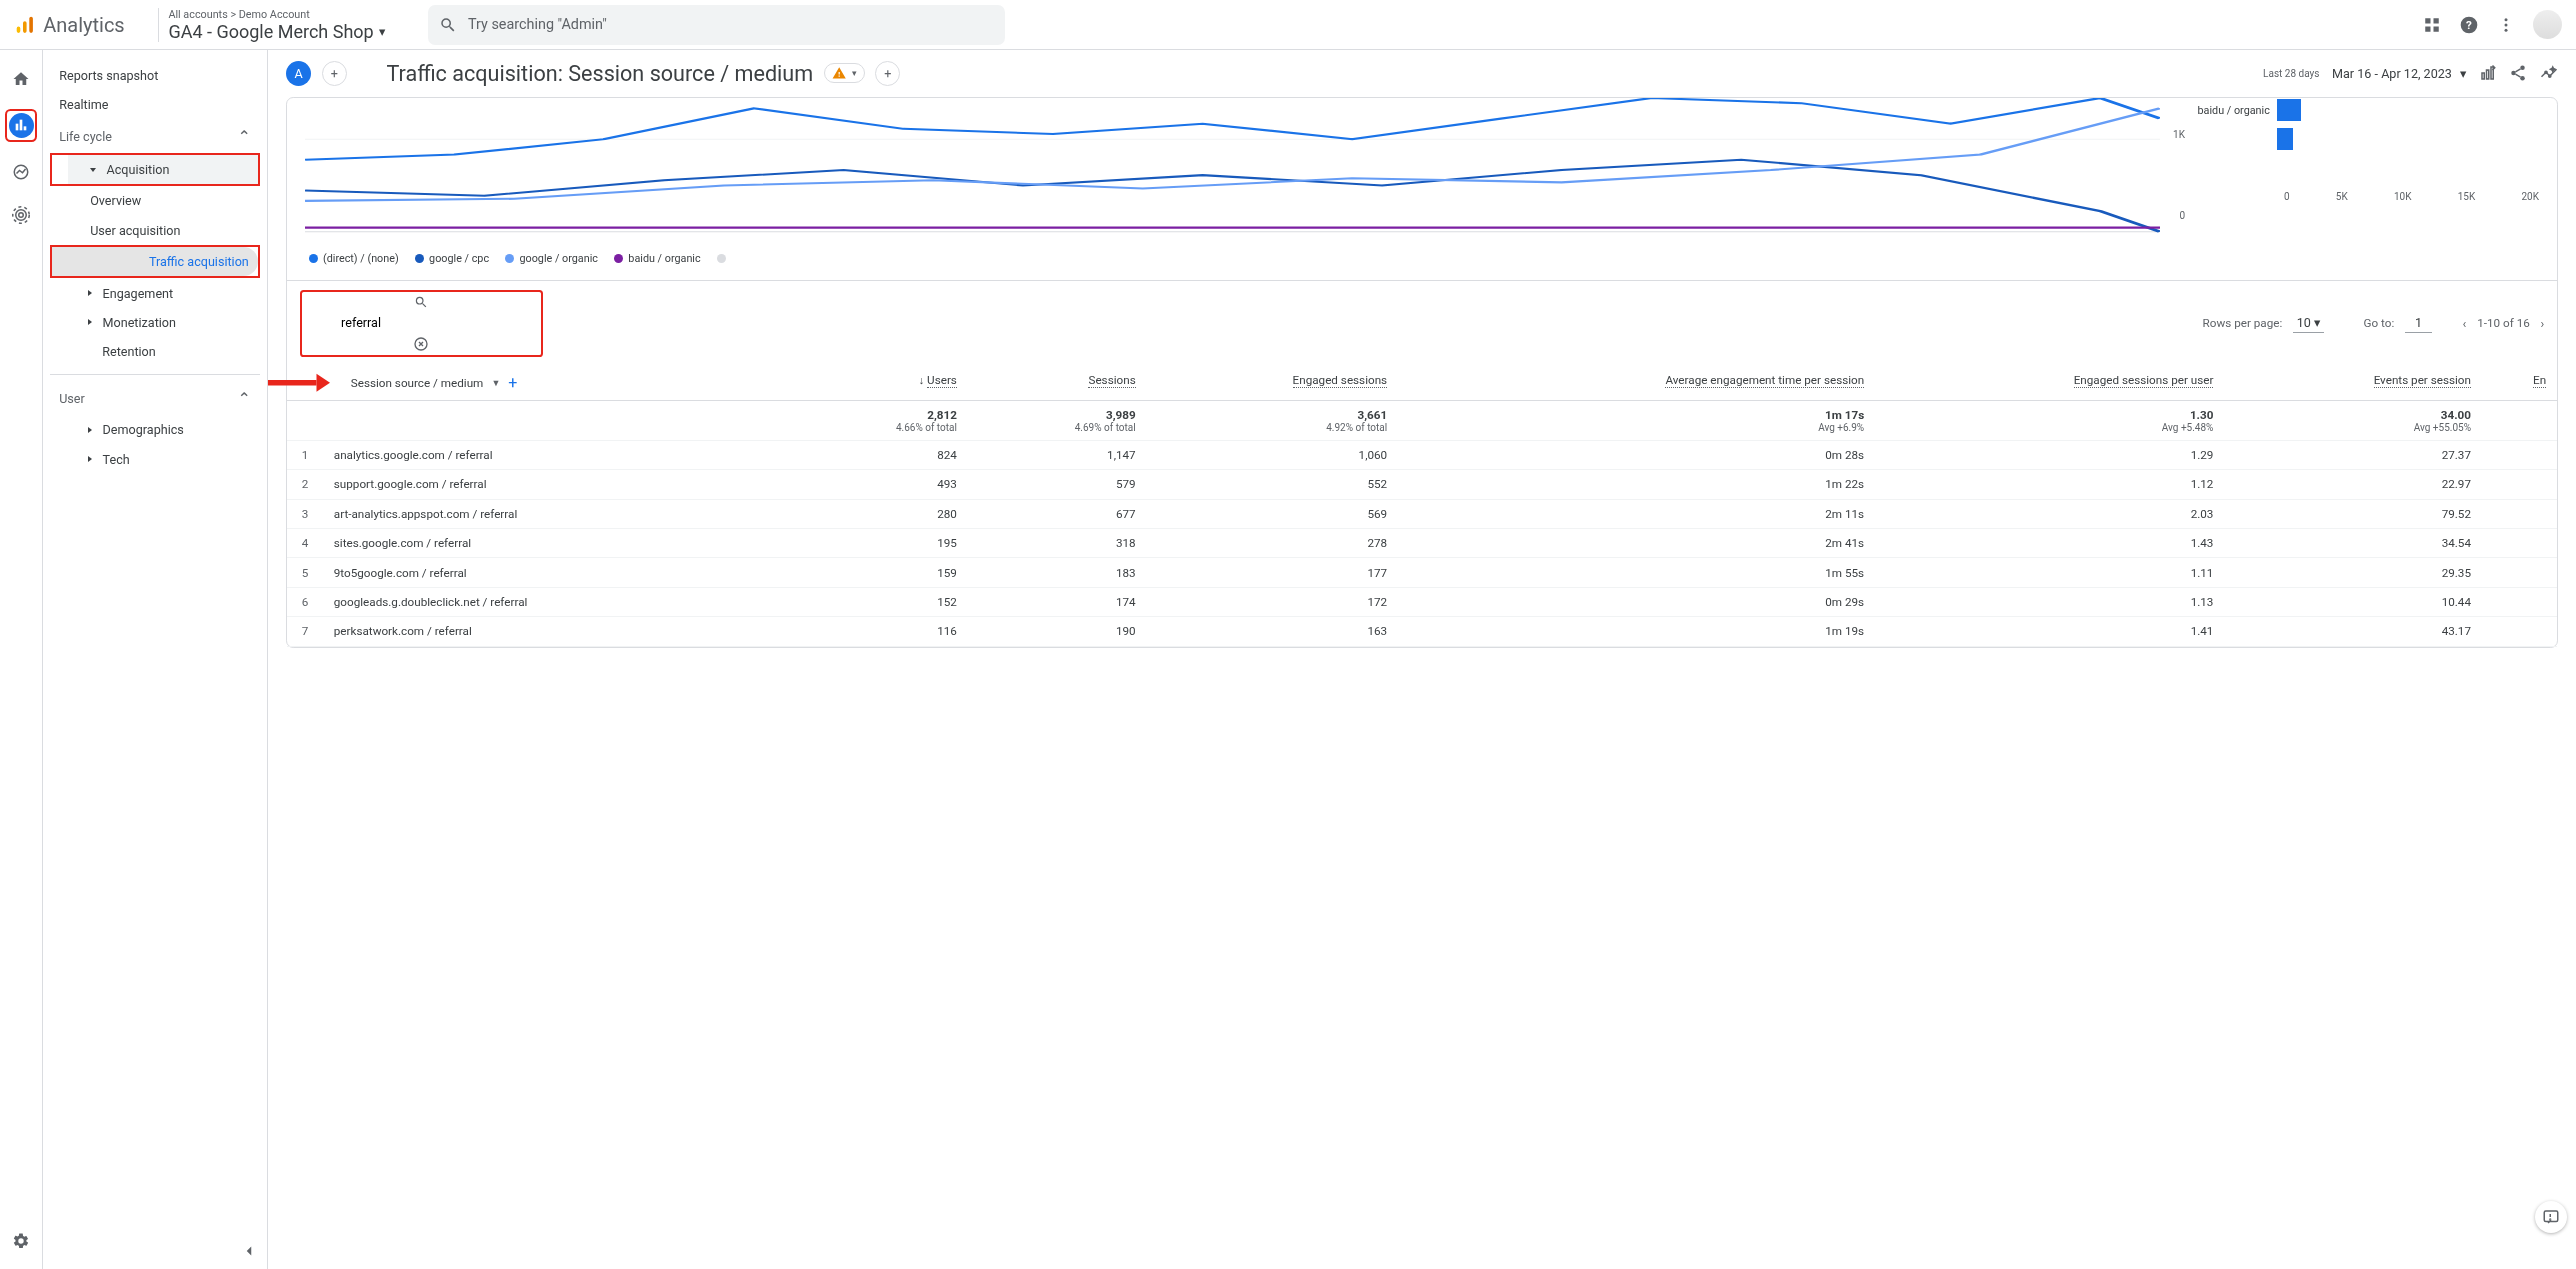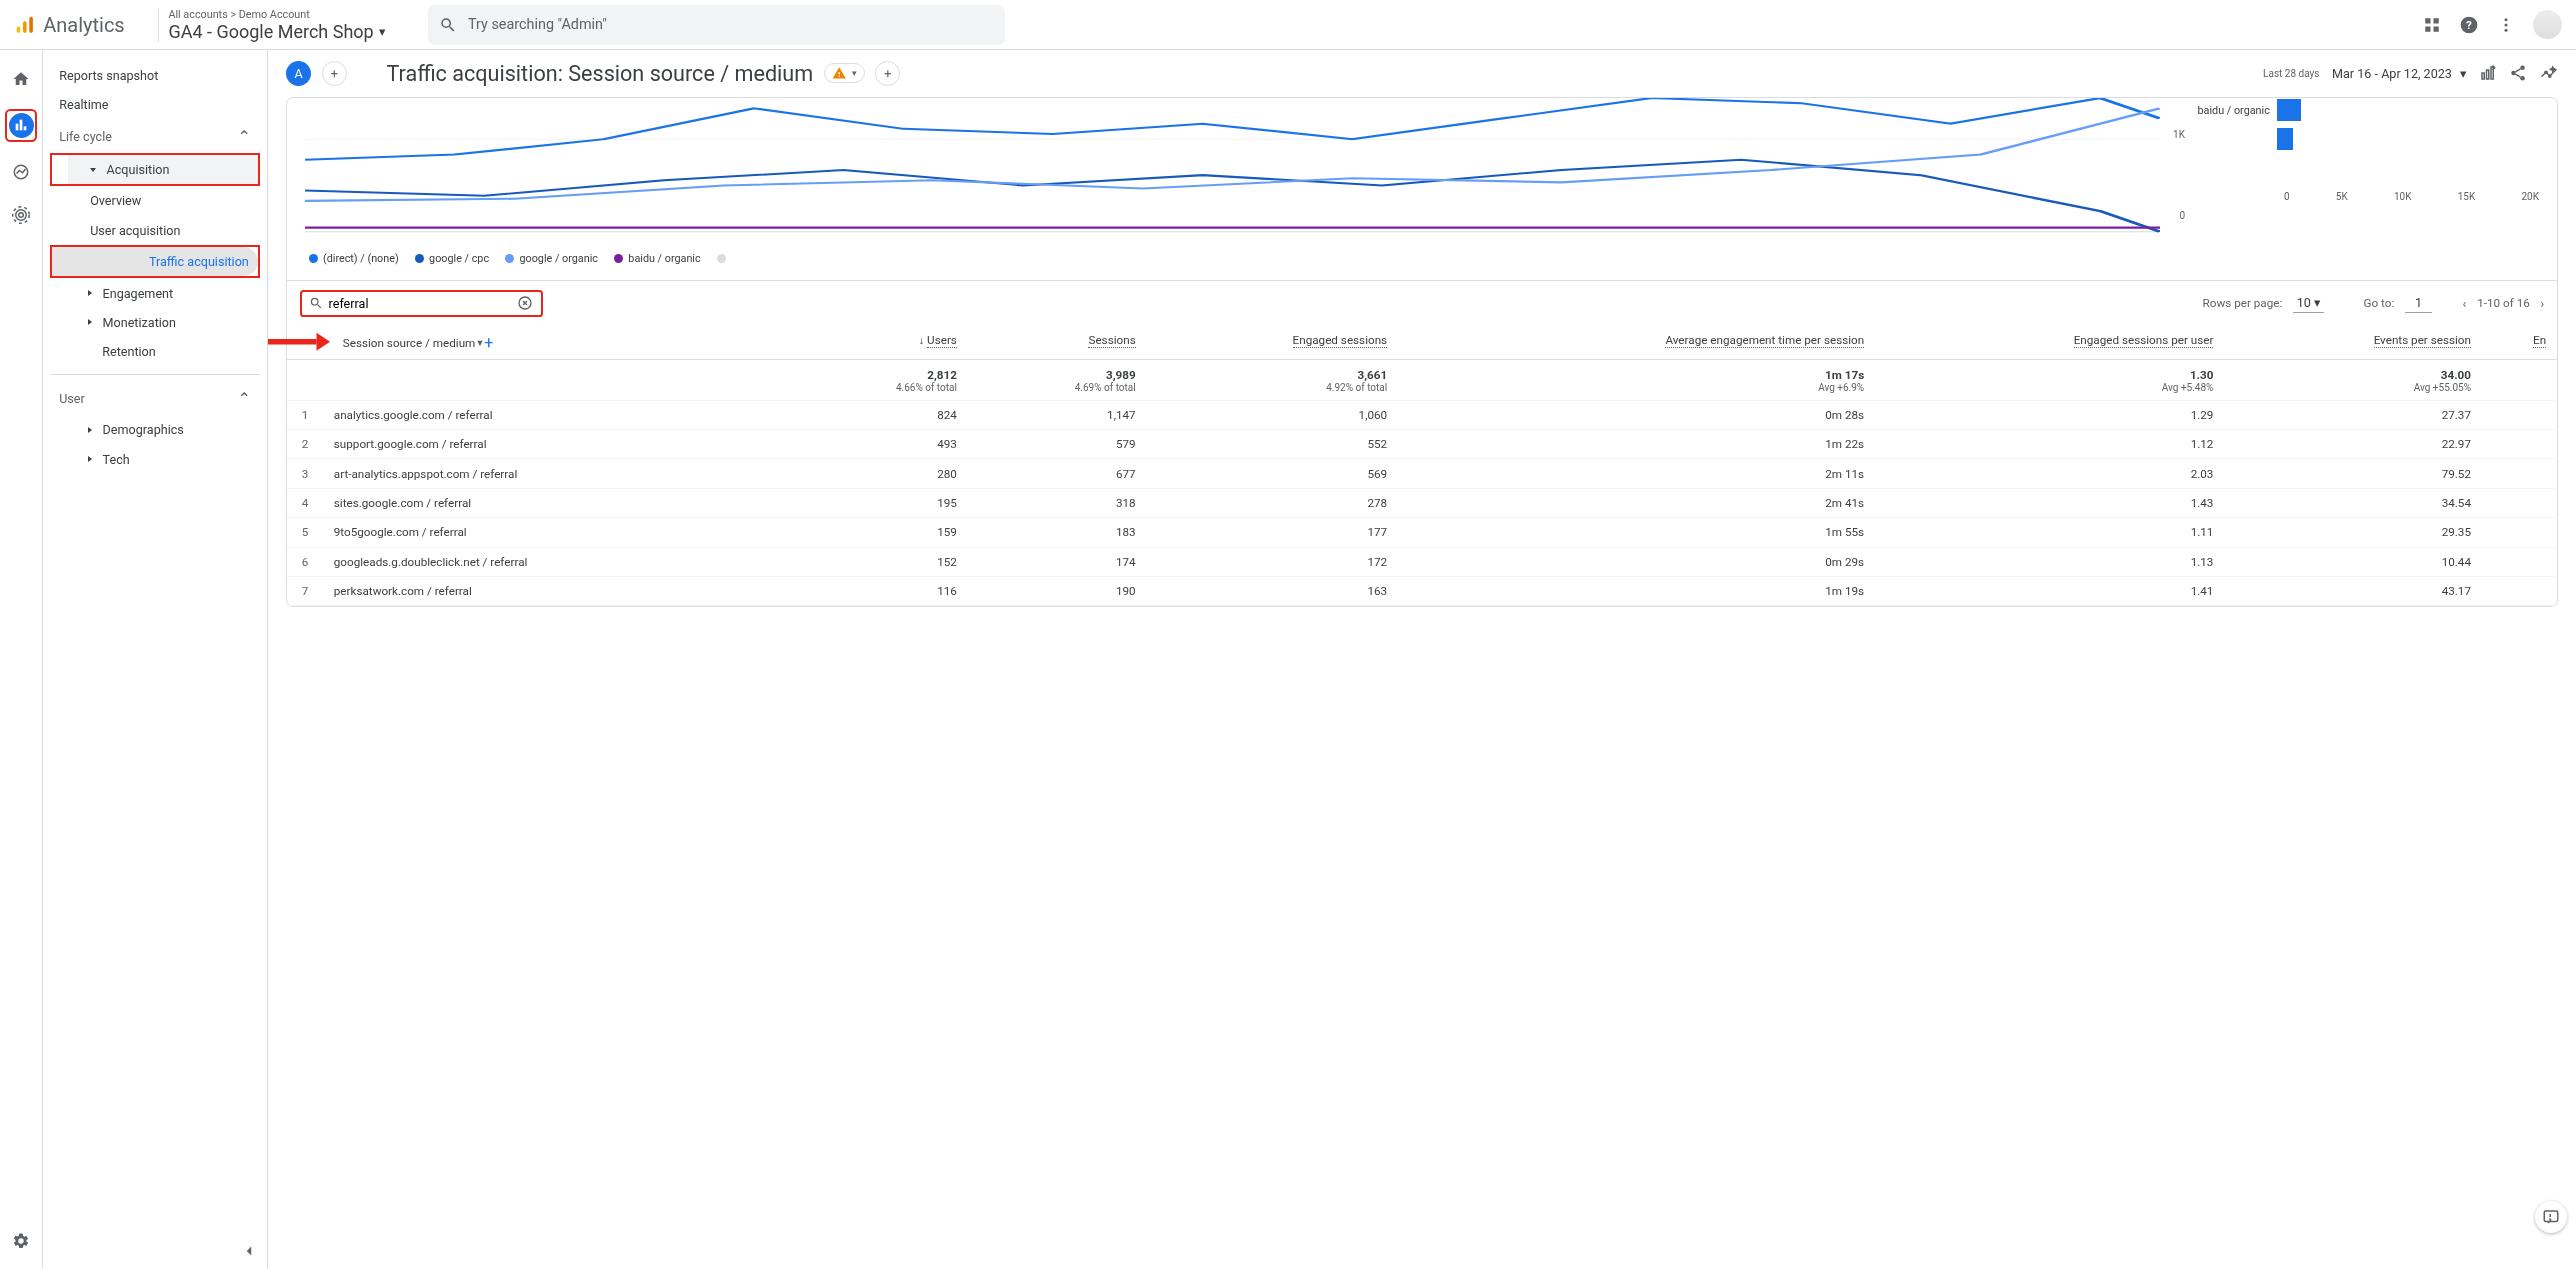--- a/index.html
+++ b/index.html
@@ -66,38 +66,38 @@
 .leg-dot { width: 9px; height: 9px; border-radius: 50%; }
 .chart-right { width: 379px; padding-left: 27px; }
 .bar-row { display: flex; align-items: center; font-size: 10.8px; margin-bottom: 3.6px; }
 .bar-label { width: 90px; text-align: right; padding-right: 7.2px; }
 .bar-track { flex: 1; height: 25px; position: relative; }
 .bar-fill { position: absolute; left: 0; top: 1.8px; height: 21.6px; background: #1a73e8; }
 .bar-axis { display: flex; justify-content: space-between; font-size: 10px; color: #5f6368; padding-left: 97px; }
 .y-tick { position: absolute; right: -25px; font-size: 10px; color: #5f6368; }
 
 .table-controls { display: flex; align-items: center; padding: 9px 12.6px; border-top: 0.9px solid #dadce0; gap: 10.8px; }
-.search-mini { display: flex; align-items: center; border: 0.9px solid #dadce0; border-radius: 3.6px; padding: 3.6px 7.2px; gap: 5.4px; width: 243px; }
+.search-mini { display: flex; align-items: center; border: 0.9px solid #dadce0; border-radius: 3.6px; padding: 3.6px 7.2px; gap: 5.4px; width: 243px; flex-direction: column; }
 .search-mini.highlight { border: 2.7px solid #e8261c; }
 .search-mini input { border: none; outline: none; font-size: 12.6px; flex: 1; }
 .tc-spacer { flex: 1; }
 .tc-text { font-size: 11.7px; color: #5f6368; }
 .tc-val { border-bottom: 0.9px solid #9aa0a6; padding: 1.8px 3.6px; min-width: 27px; display: inline-block; text-align: center; }
 .arrow-annot { position: absolute; left: -38px; top: 5.4px; }
 
 .data-table { width: 100%; border-collapse: collapse; font-size: 11.7px; }
 .data-table th { text-align: right; padding: 7.2px 10.8px; font-weight: 400; color: #3c4043; vertical-align: top; border-bottom: 0.9px solid #dadce0; }
 .data-table th .uline { border-bottom: 0.9px dotted #5f6368; }
 .data-table th.dim-col { text-align: left; position: relative; }
 .data-table td { text-align: right; padding: 7.2px 10.8px; border-bottom: 0.9px solid #f1f3f4; }
 .data-table td.dim { text-align: left; }
 .data-table td.idx { text-align: center; width: 36px; color: #5f6368; }
 .totals td { font-weight: 400; }
 .totals .sub { font-size: 10px; color: #5f6368; display: block; }
-.dim-header { display: flex; align-items: center; gap: 0; }
+.dim-header { display: flex; align-items: center; gap: 8px; }
 .plus-blue { color: #1a73e8; font-size: 16px; cursor: pointer; }
 .sort-arrow { font-size: 10.8px; }
 
 .feedback-fab { position: fixed; bottom: 36px; right: 9px; width: 32px; height: 32px; border-radius: 50%; background: #fff; box-shadow: 0 0.9px 3.6px rgba(0,0,0,.3); display: flex; align-items: center; justify-content: center; color: #5f6368; cursor: pointer; }
 
 svg { display: block; }
 </style>
 </head>
 <body>
 

